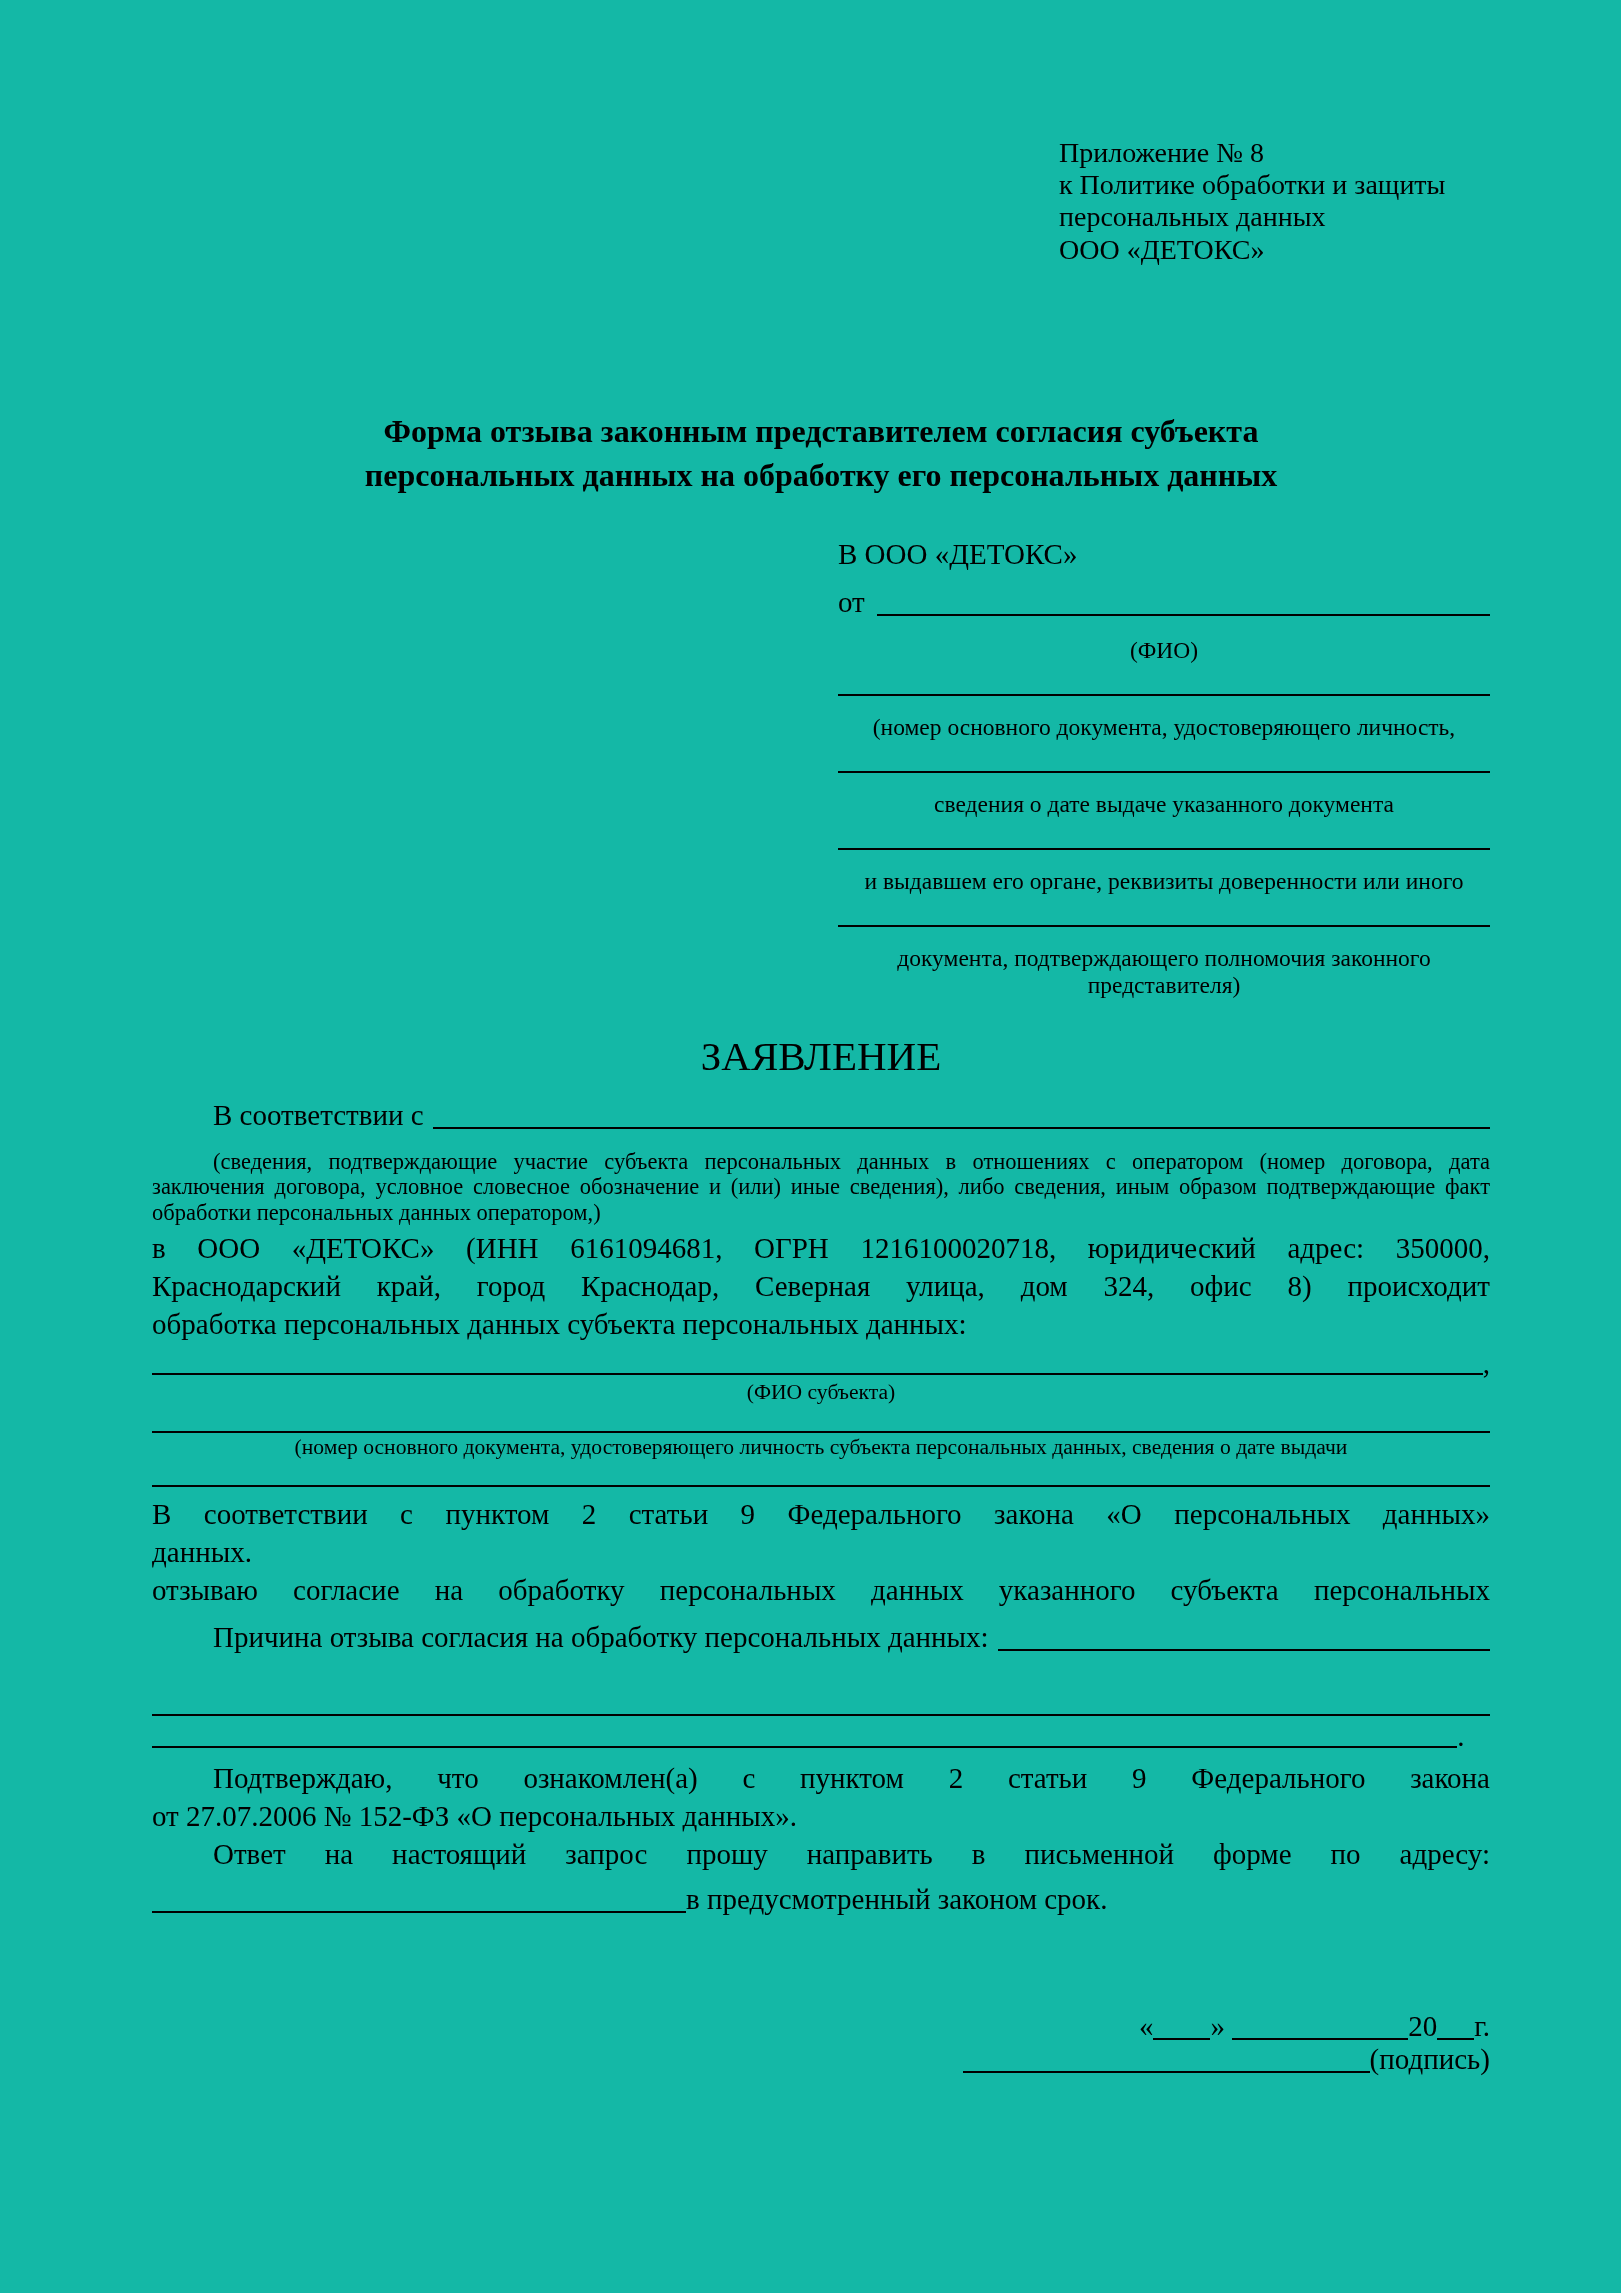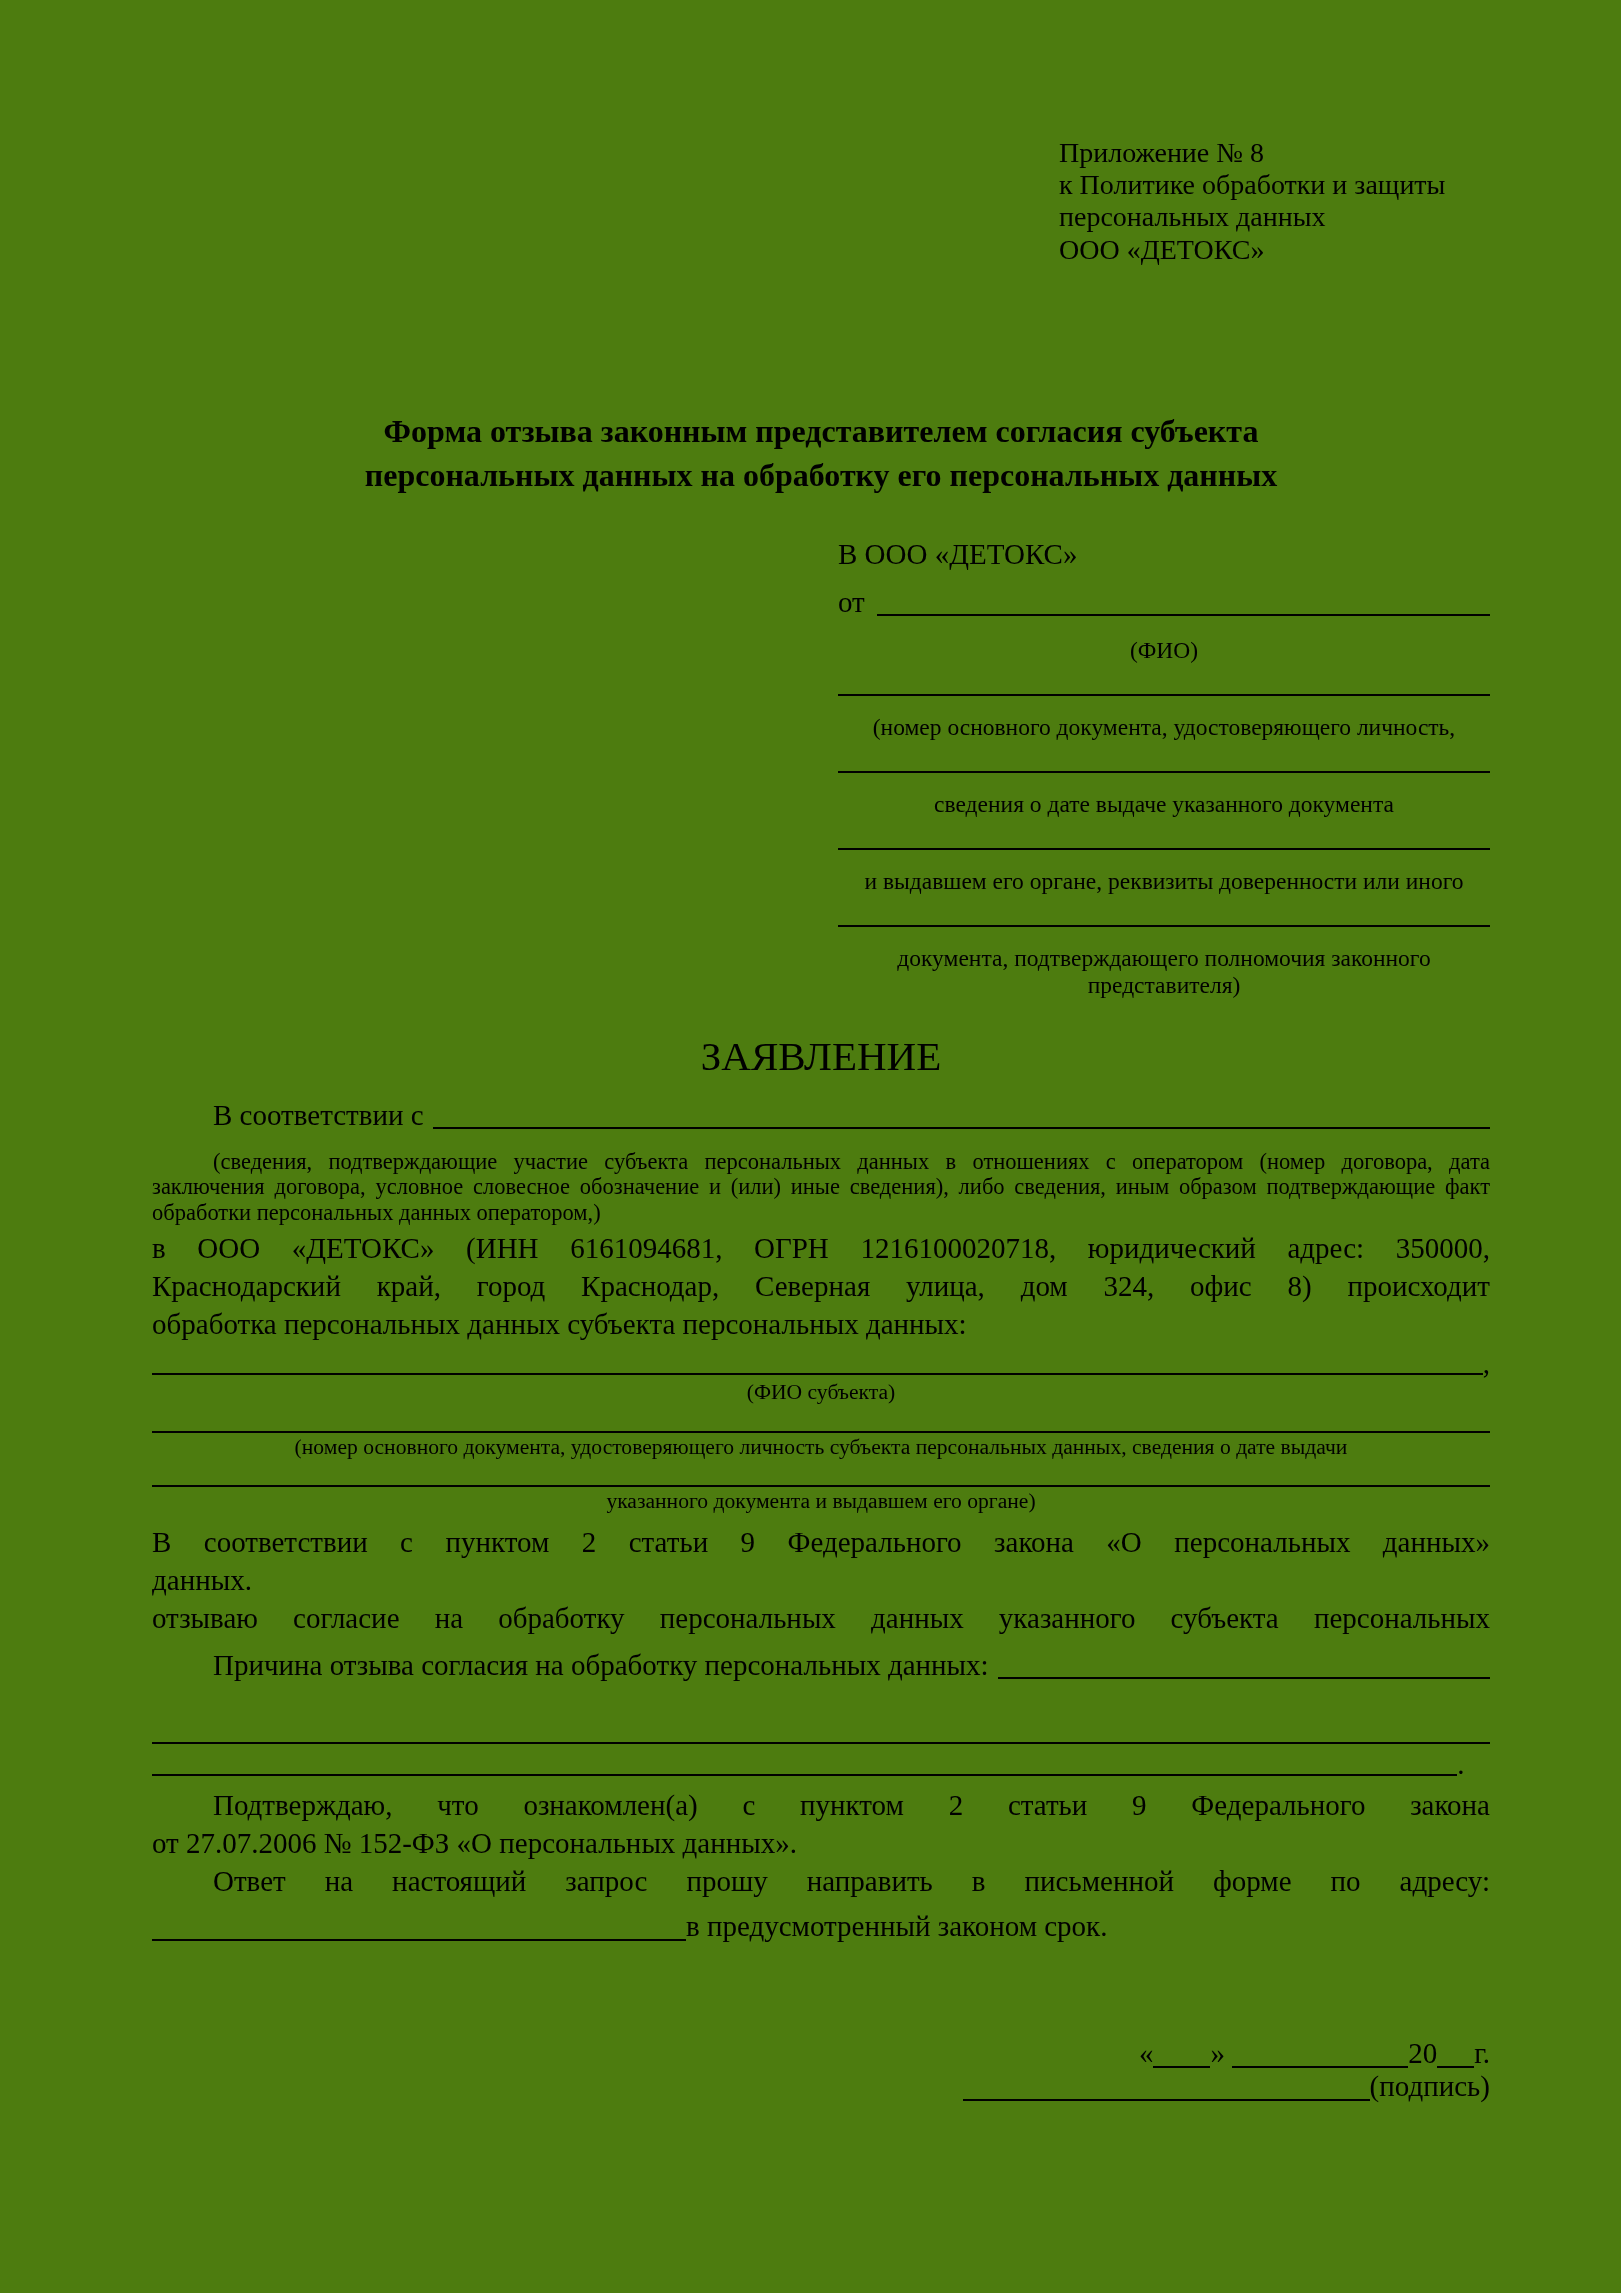--- a/index.html
+++ b/index.html
@@ -3,21 +3,21 @@
 <meta charset="utf-8">
 <style>
   * { margin:0; padding:0; box-sizing:border-box; }
   html, body { background:#ffffff; }
   body {
     font-family:"Liberation Serif","DejaVu Serif",serif;
     color:#000;
   }
   .page {
     width:1621px; height:2294px;
-    background:#4d7c0f;
+    background:#14b8a6;
     padding:137px 131px 39px 152px;
     position:relative;
     overflow:hidden;
   }
   
   .appendix {
     width:431px;
     margin-left:auto;
     font-size:28px;
     line-height:1.15;
@@ -134,21 +134,20 @@
   <div class="fill-row" style="margin-top:5.9px;">
     <span class="fill"></span>
     <span class="suffix">,</span>
   </div>
   <div class="cap-sm">(ФИО субъекта)</div>
 
   <div class="u-line2"></div>
   <div class="cap-sm">(номер основного документа, удостоверяющего личность субъекта персональных данных, сведения о дате выдачи</div>
 
   <div class="u-line2"></div>
-  <div class="cap-sm">указанного документа и выдавшем его органе)</div>
 
   <div class="withdraw">
     <div class="body-line stretch">В соответствии с пунктом 2 статьи 9 Федерального закона «О персональных данных»</div>
     <div class="body-line">данных.</div>
     <div class="body-line stretch">отзываю согласие на обработку персональных данных указанного субъекта персональных</div>
   </div>
 
   <div class="row reason-row">
     <span class="tab"></span>
     <span class="txt">Причина отзыва согласия на обработку персональных данных:</span>

